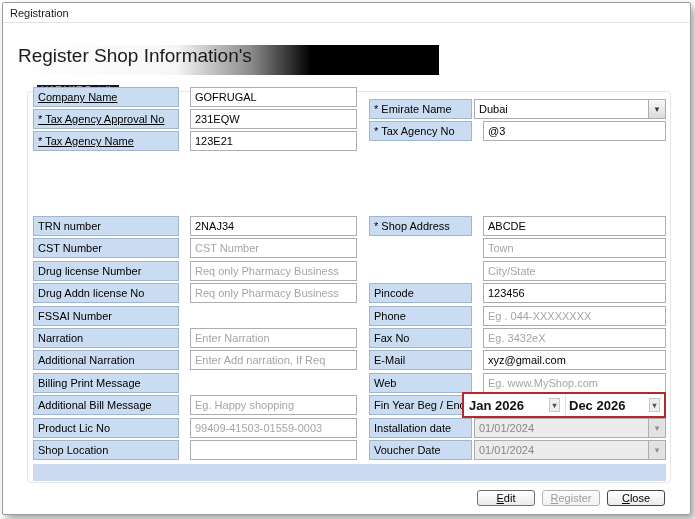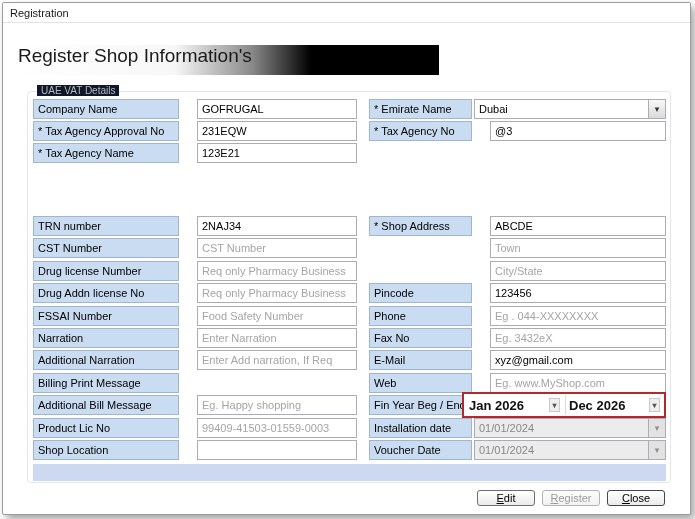--- a/index.html
+++ b/index.html
@@ -23,40 +23,40 @@
   .group-frame {
     position:absolute; left:24px; top:88px; width:644px; height:392px;
     border:1px solid #e6e6e6; border-radius:4px;
   }
   .group-label {
     position:absolute; left:9px; top:-7px; background:#0f172a; padding:0 4px;
     font-size:10px; color:#b9b9b9;text-align:center;
   }
 
   .col { position:absolute; }
-  .col-left-top  { left:30px; top:96px;  width:324px; }
+  .col-left-top  { left:30px; top:84px;  width:324px;text-decoration:underline; }
   .col-right-top { left:366px; top:96px; width:297px; }
   .col-left-main { left:30px; top:213px; width:324px; }
   .col-right-main{ left:366px; top:213px; width:297px; }
 
   .row { display:flex; height:20px; margin-bottom:2.4px; }
   .col-left-top .row, .col-right-top .row { margin-bottom:2px; }
 
   .lbl {
     width:146px; background:#cadcf1; border:1px solid #9fb6ce;
     font-size:11px; color:#000; display:flex; align-items:center;
     padding-left:4px; overflow:hidden; white-space:nowrap;
   }
   .lbl-r { width:103px; background:#cadcf1; border:1px solid #9fb6ce;
     font-size:11px; color:#000; display:flex; align-items:center;
     padding-left:4px; overflow:hidden; white-space:nowrap;
   }
   .lbl-spacer { width:103px; }
 
-  .inp { flex:1; margin-left:18px; position:relative; }
+  .inp { flex:1; margin-left:11px; position:relative; }
   input.field {
     width:100%; height:100%; border:1px solid #abadb3; background:#fff;
     font-size:11px; font-family:inherit; color:#000; padding:0 4px;
   }
   input.field::placeholder { color:#a5a5a5; opacity:1; }
 
   .combo {
     flex:1; margin-left:2px; position:relative; border:1px solid #abadb3;
     background:#fff; display:flex; align-items:center; font-size:11px;
     padding-left:4px; overflow:hidden;
@@ -160,21 +160,20 @@
     <div class="row">
       <div class="lbl">Drug license Number</div>
       <div class="inp"><input class="field" placeholder="Req only Pharmacy Business" style=""></div>
     </div>
     <div class="row">
       <div class="lbl">Drug Addn license No</div>
       <div class="inp"><input class="field" placeholder="Req only Pharmacy Business" style=""></div>
     </div>
     <div class="row">
       <div class="lbl">FSSAI Number</div>
-      <div class="inp"><input class="field" placeholder="Food Safety Number" style=""></div>
     </div>
     <div class="row">
       <div class="lbl">Narration</div>
       <div class="inp"><input class="field" placeholder="Enter Narration" style=""></div>
     </div>
     <div class="row">
       <div class="lbl">Additional Narration</div>
       <div class="inp"><input class="field" placeholder="Enter Add narration, If Req" style=""></div>
     </div>
     <div class="row">

